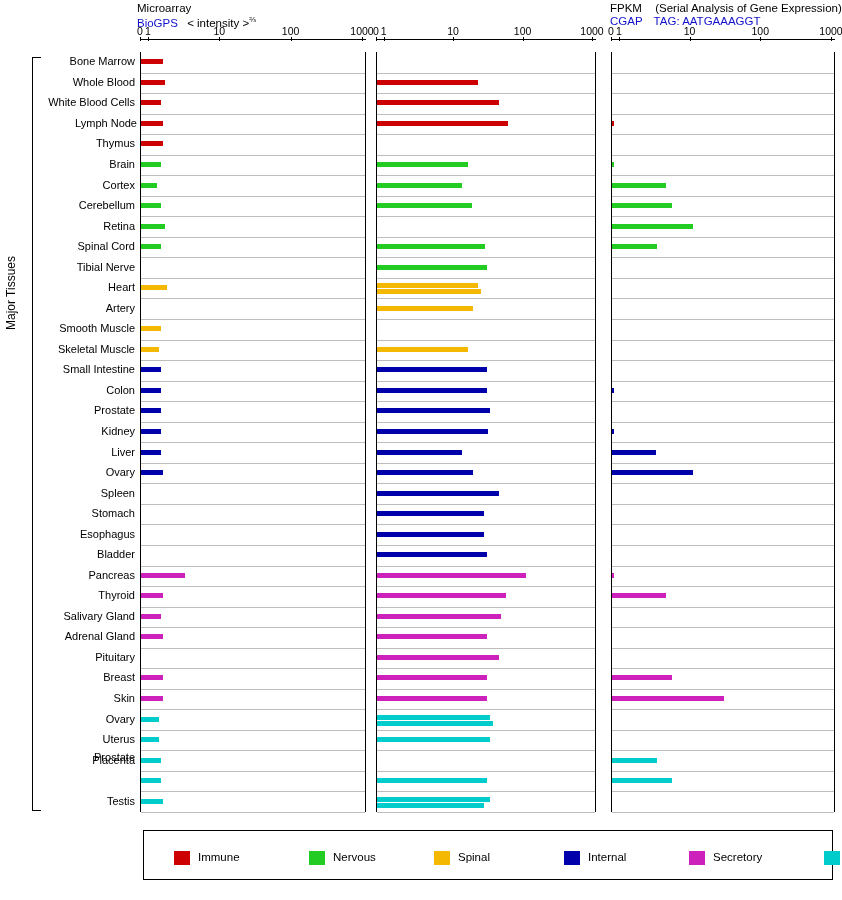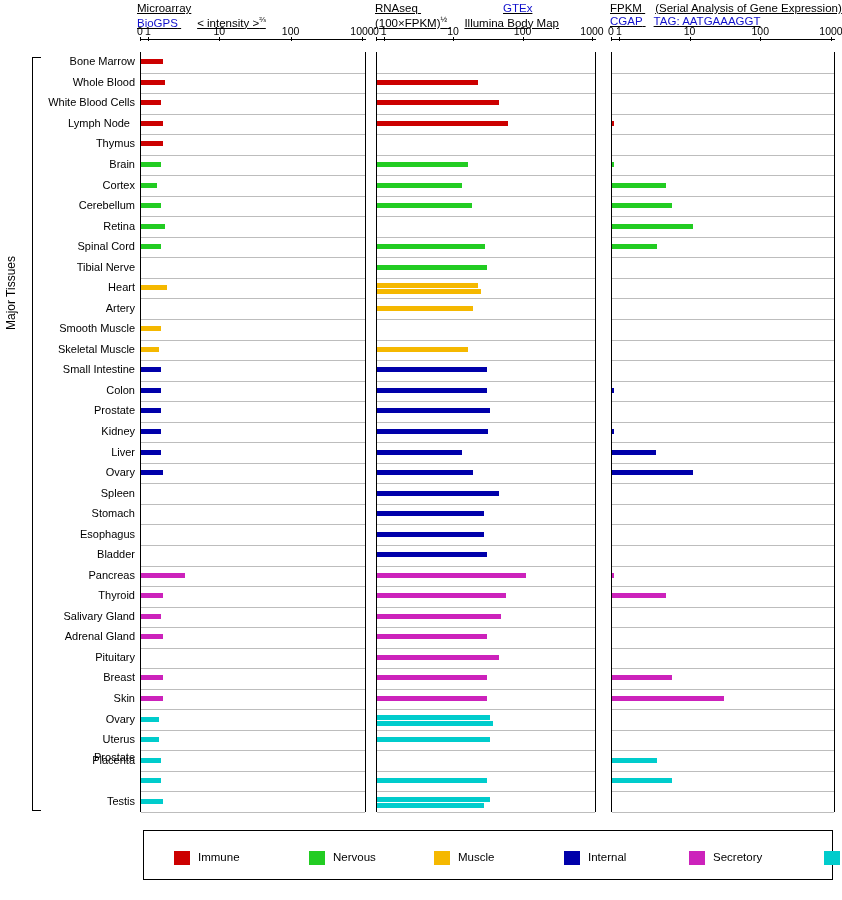--- a/index.html
+++ b/index.html
@@ -12,21 +12,21 @@
     position:relative;
     overflow:hidden;
   }
   .root{position:absolute;left:0;top:0;width:842px;height:900px;}
 
   
   .panel-head{position:absolute;font-size:11.5px;}
   .panel-head .t1{color:#000;}
   .panel-head .t2{color:#1111cc;}
   .panel-head .t3{color:#000;}
-  .hd-line{white-space:nowrap;text-decoration:underline;}
+  .hd-line{white-space:nowrap;}
 
   
   .axis{position:absolute;top:25px;height:14px;}
   .tick{position:absolute;top:0;font-size:10.5px;color:#000;transform:translateX(-50%);}
   .axisline{position:absolute;top:14px;height:1px;background:#000;}
   .tickmark{position:absolute;top:12px;width:1px;height:4px;background:#000;}
 
   
   .plot{position:absolute;top:52px;height:760px;border-left:1px solid #000;border-right:1px solid #000;box-sizing:border-box;}
   .rowline{position:absolute;left:0;right:0;height:1px;background:#bdbdbd;}
@@ -52,34 +52,24 @@
 <body>
 
 <div class="root">
 
   <div class="panel-head" style="left:137px;top:2px;">
     <div class="hd-line">
       <span class="t1">Microarray</span>
     </div>
     <div class="hd-line" style="margin-top:1px;">
       <span class="t2">BioGPS</span>
-      <span class="t3" style="margin-left:16px;">&lt; intensity &gt;</span><span class="sup">⅔</span>
+      <span class="t3" style="margin-left:6px;">&lt; intensity &gt;</span><span class="sup">⅔</span>
     </div>
   </div>
 
-  <div class="panel-head" style="left:375px;top:2px;">
-    <div class="hd-line">
-      <span class="t1">RNAseq</span>
-      <span class="t2" style="margin-left:82px;">GTEx</span>
-    </div>
-    <div class="hd-line" style="margin-top:1px;">
-      <span class="t3">(100×FPKM)</span><span class="sup">½</span>
-      <span class="t3" style="margin-left:14px;">Illumina Body Map</span>
-    </div>
-  </div>
 
   <div class="panel-head" style="left:610px;top:2px;">
     <div class="hd-line">
       <span class="t1">FPKM</span>
       <span class="t3" style="margin-left:10px;">(Serial Analysis of Gene Expression)</span>
     </div>
     <div class="hd-line" style="margin-top:1px;">
       <span class="t2">CGAP</span>
       <span class="t2" style="margin-left:8px;">TAG: AATGAAAGGT</span>
     </div>
@@ -124,21 +114,21 @@
         <div class="tickmark" style="left: 149.28px;"></div>
         <div class="tick" style="left: 220px;">1000</div>
         <div class="tickmark" style="left: 220px;"></div>
       </div>
     </div>
 
   <div class="labelcol" id="labelcol">
       <div class="rowlabel" style="top: 3.27027px; right: 5px;">Bone Marrow</div>
       <div class="rowlabel" style="top: 23.8108px; right: 5px;">Whole Blood</div>
       <div class="rowlabel" style="top: 44.3514px; right: 5px;">White Blood Cells</div>
-      <div class="rowlabel" style="top: 64.8919px; right: 10px;">Lymph Node</div>
+      <div class="rowlabel" style="top: 64.8919px; right: 3px;">Lymph Node</div>
       <div class="rowlabel" style="top: 85.4324px; right: 5px;">Thymus</div>
       <div class="rowlabel" style="top: 105.973px; right: 5px;">Brain</div>
       <div class="rowlabel" style="top: 126.514px; right: 5px;">Cortex</div>
       <div class="rowlabel" style="top: 147.054px; right: 5px;">Cerebellum</div>
       <div class="rowlabel" style="top: 167.595px; right: 5px;">Retina</div>
       <div class="rowlabel" style="top: 188.135px; right: 5px;">Spinal Cord</div>
       <div class="rowlabel" style="top: 208.676px; right: 5px;">Tibial Nerve</div>
       <div class="rowlabel" style="top: 229.216px; right: 5px;">Heart</div>
       <div class="rowlabel" style="top: 249.757px; right: 5px;">Artery</div>
       <div class="rowlabel" style="top: 270.297px; right: 5px;">Smooth Muscle</div>
@@ -373,21 +363,21 @@
       <div class="legend-item" style="left: 30px;">
         <div class="legend-swatch" style="background: rgb(204, 0, 0);"></div>
         <div class="legend-text">Immune</div>
       </div>
       <div class="legend-item" style="left: 165px;">
         <div class="legend-swatch" style="background: rgb(34, 204, 34);"></div>
         <div class="legend-text">Nervous</div>
       </div>
       <div class="legend-item" style="left: 290px;">
         <div class="legend-swatch" style="background: rgb(245, 184, 0);"></div>
-        <div class="legend-text">Muscle</div>
+        <div class="legend-text">Spinal</div>
       </div>
       <div class="legend-item" style="left: 420px;">
         <div class="legend-swatch" style="background: rgb(0, 0, 170);"></div>
         <div class="legend-text">Internal</div>
       </div>
       <div class="legend-item" style="left: 545px;">
         <div class="legend-swatch" style="background: rgb(204, 34, 187);"></div>
         <div class="legend-text">Secretory</div>
       </div>
       <div class="legend-item" style="left: 680px;">

